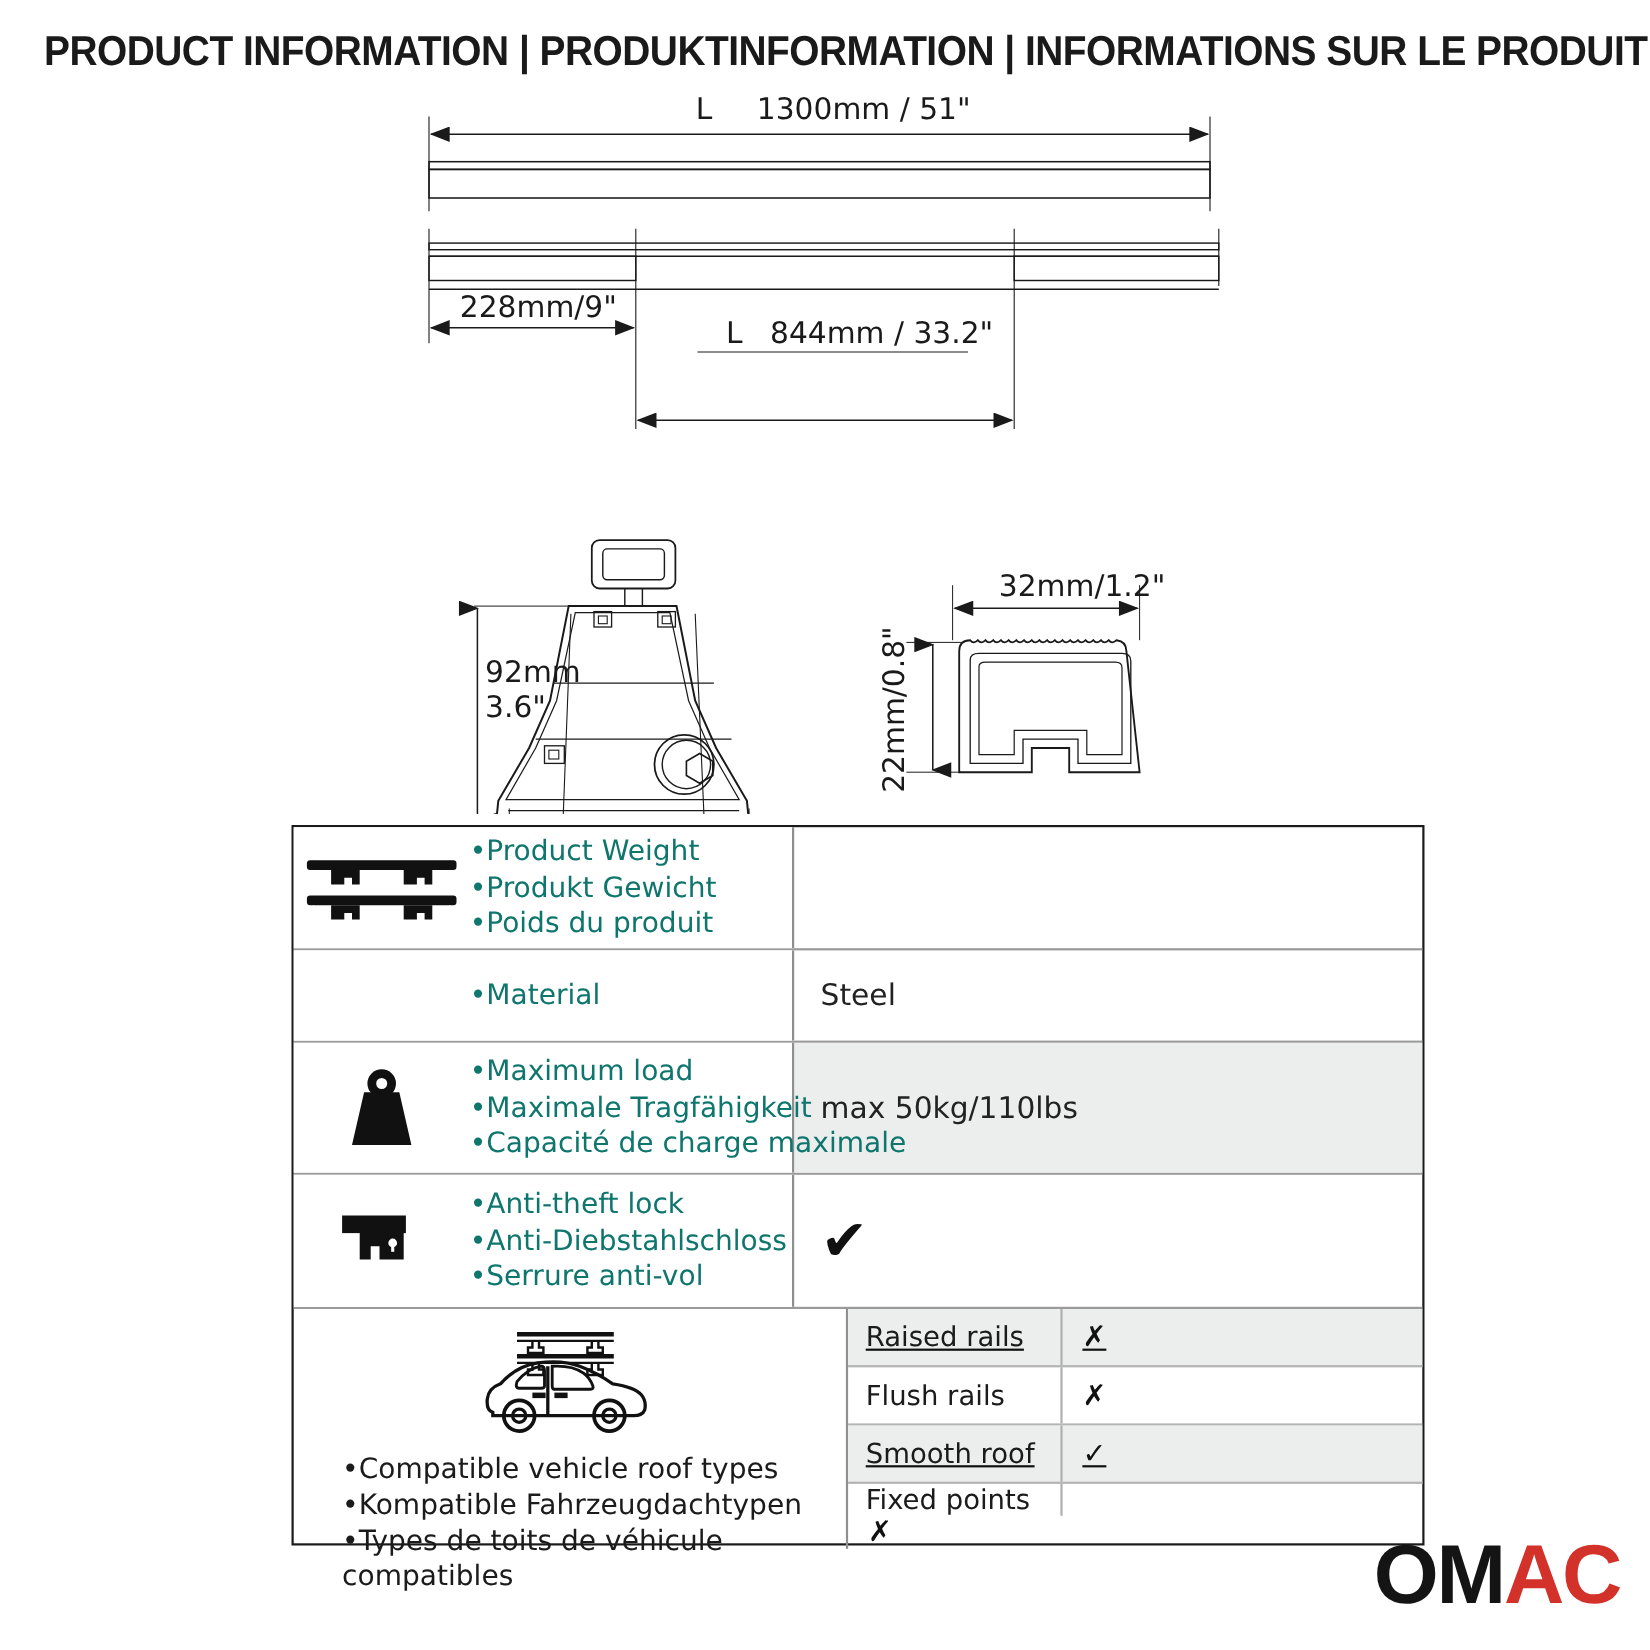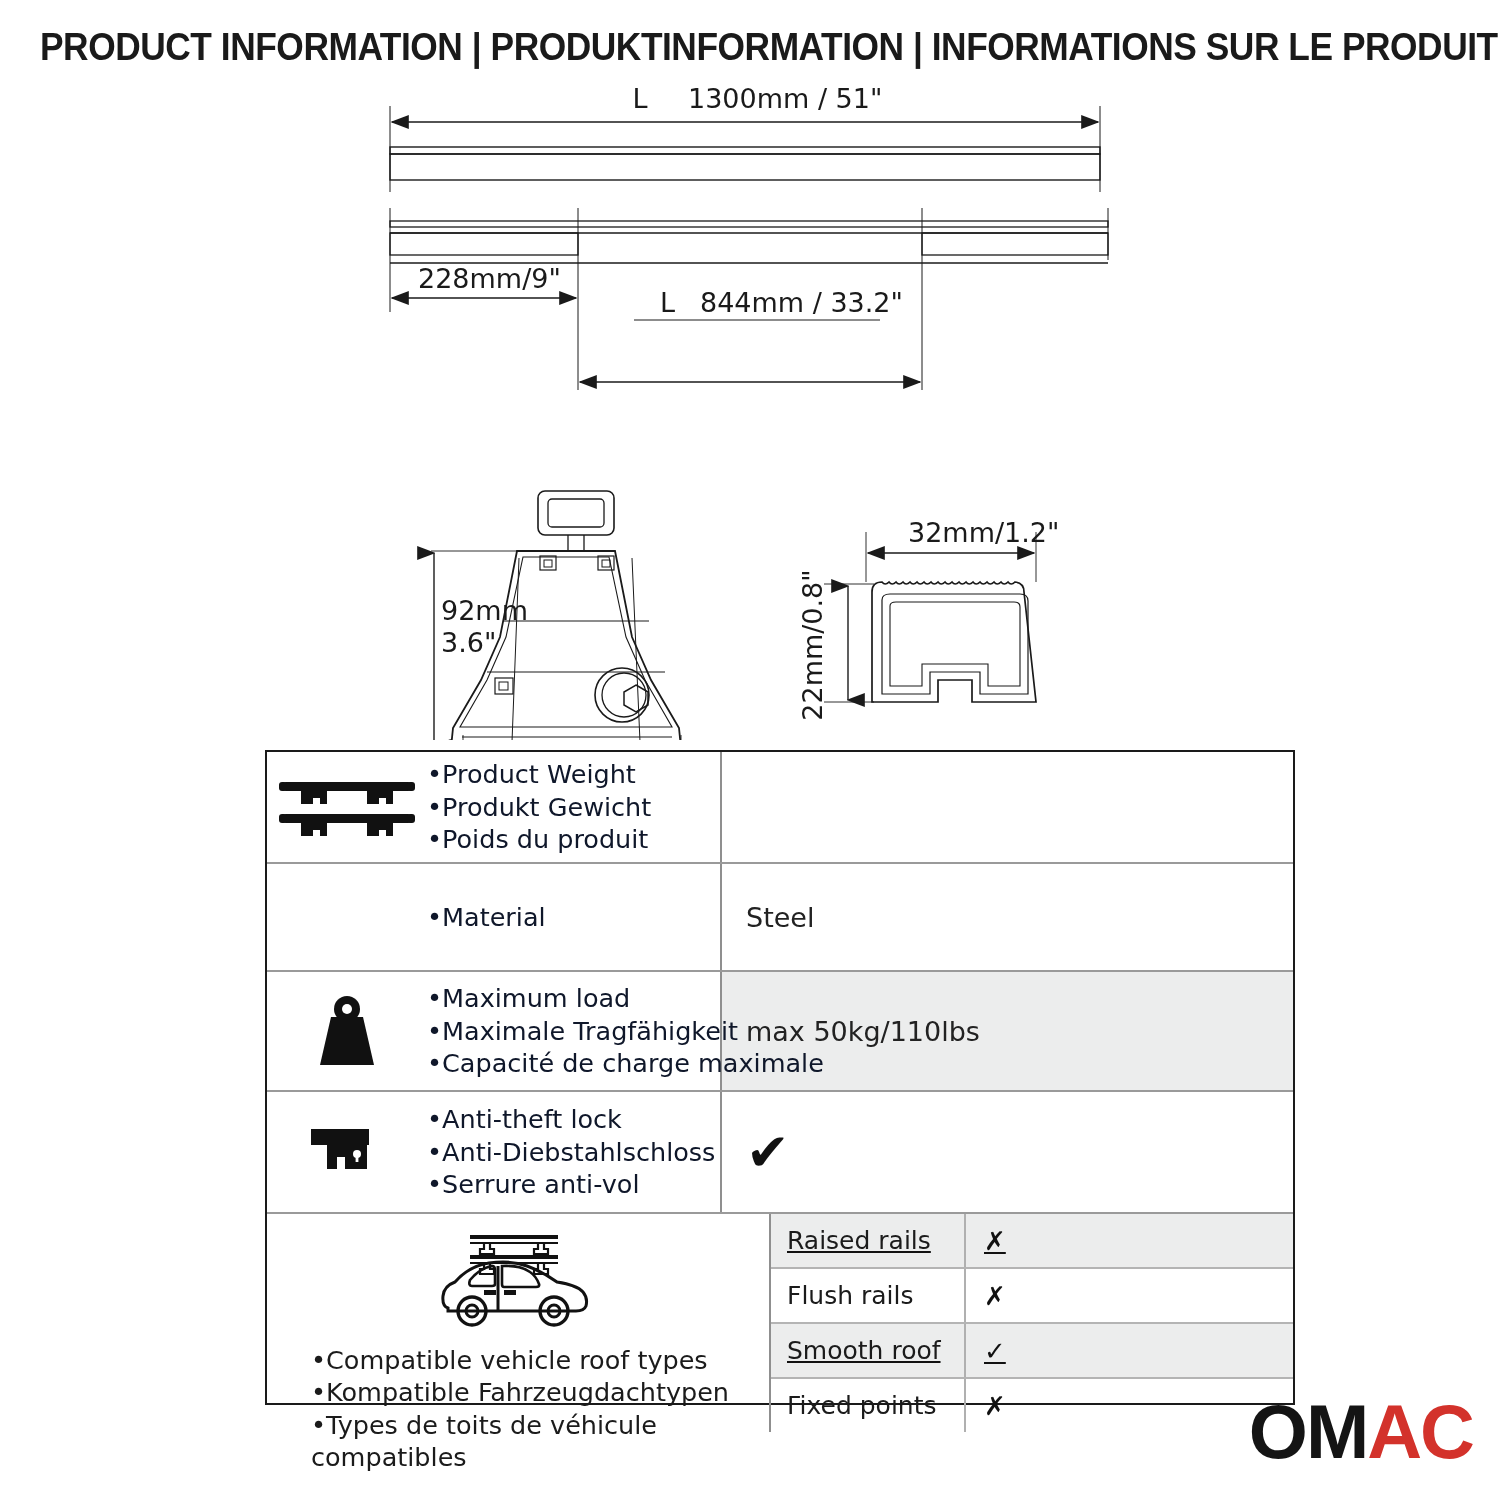--- a/index.html
+++ b/index.html
@@ -80,21 +80,21 @@
   .icon-box {
     width: 160px;
     min-width: 160px;
     display: flex;
     align-items: center;
     justify-content: center;
   }
   .label-text {
     font-size: 25.5px;
     line-height: 1.28;
-    color: #0f172a;
+    color: #0f766e;
     padding-right: 4px;
     white-space: nowrap;
   }
 
   
   .roof-row { display: flex; }
   .roof-left {
     width: 504px;
     box-sizing: border-box;
     border-right: 2px solid #8f8f8f;
@@ -113,21 +113,21 @@
     box-sizing: border-box;
     margin-top: 8px;
   }
   .roof-right { flex: 1; display: flex; flex-direction: column; }
   .roof-item {
     flex: 1;
     display: flex;
     border-bottom: 2px solid #b4b4b4;
     box-sizing: border-box;
   }
-  .roof-item.last { border-bottom: none; }
+  .roof-item.last { border-bottom: none; flex-direction: column; }
   .roof-item.shaded { background: #eceded; text-decoration: underline; }
   .roof-name {
     width: 195px;
     min-width: 195px;
     box-sizing: border-box;
     display: flex;
     align-items: center;
     padding-left: 16px;
     font-size: 25px;
     border-right: 2px solid #b0b0b0;
@@ -310,21 +310,21 @@
         </svg>
       </div>
       <div class="label-text">
         <div>•Product Weight</div>
         <div>•Produkt Gewicht</div>
         <div>•Poids du produit</div>
       </div>
     </div>
   </div>
 
-  <div class="row" style="height:108px;">
+  <div class="row" style="height:84px;">
     <div class="cell-label">
       <div class="icon-box"></div>
       <div class="label-text">
         <div>•Material</div>
       </div>
     </div>
     <div class="cell-value">Steel</div>
   </div>
 
   <div class="row" style="height:120px;">

